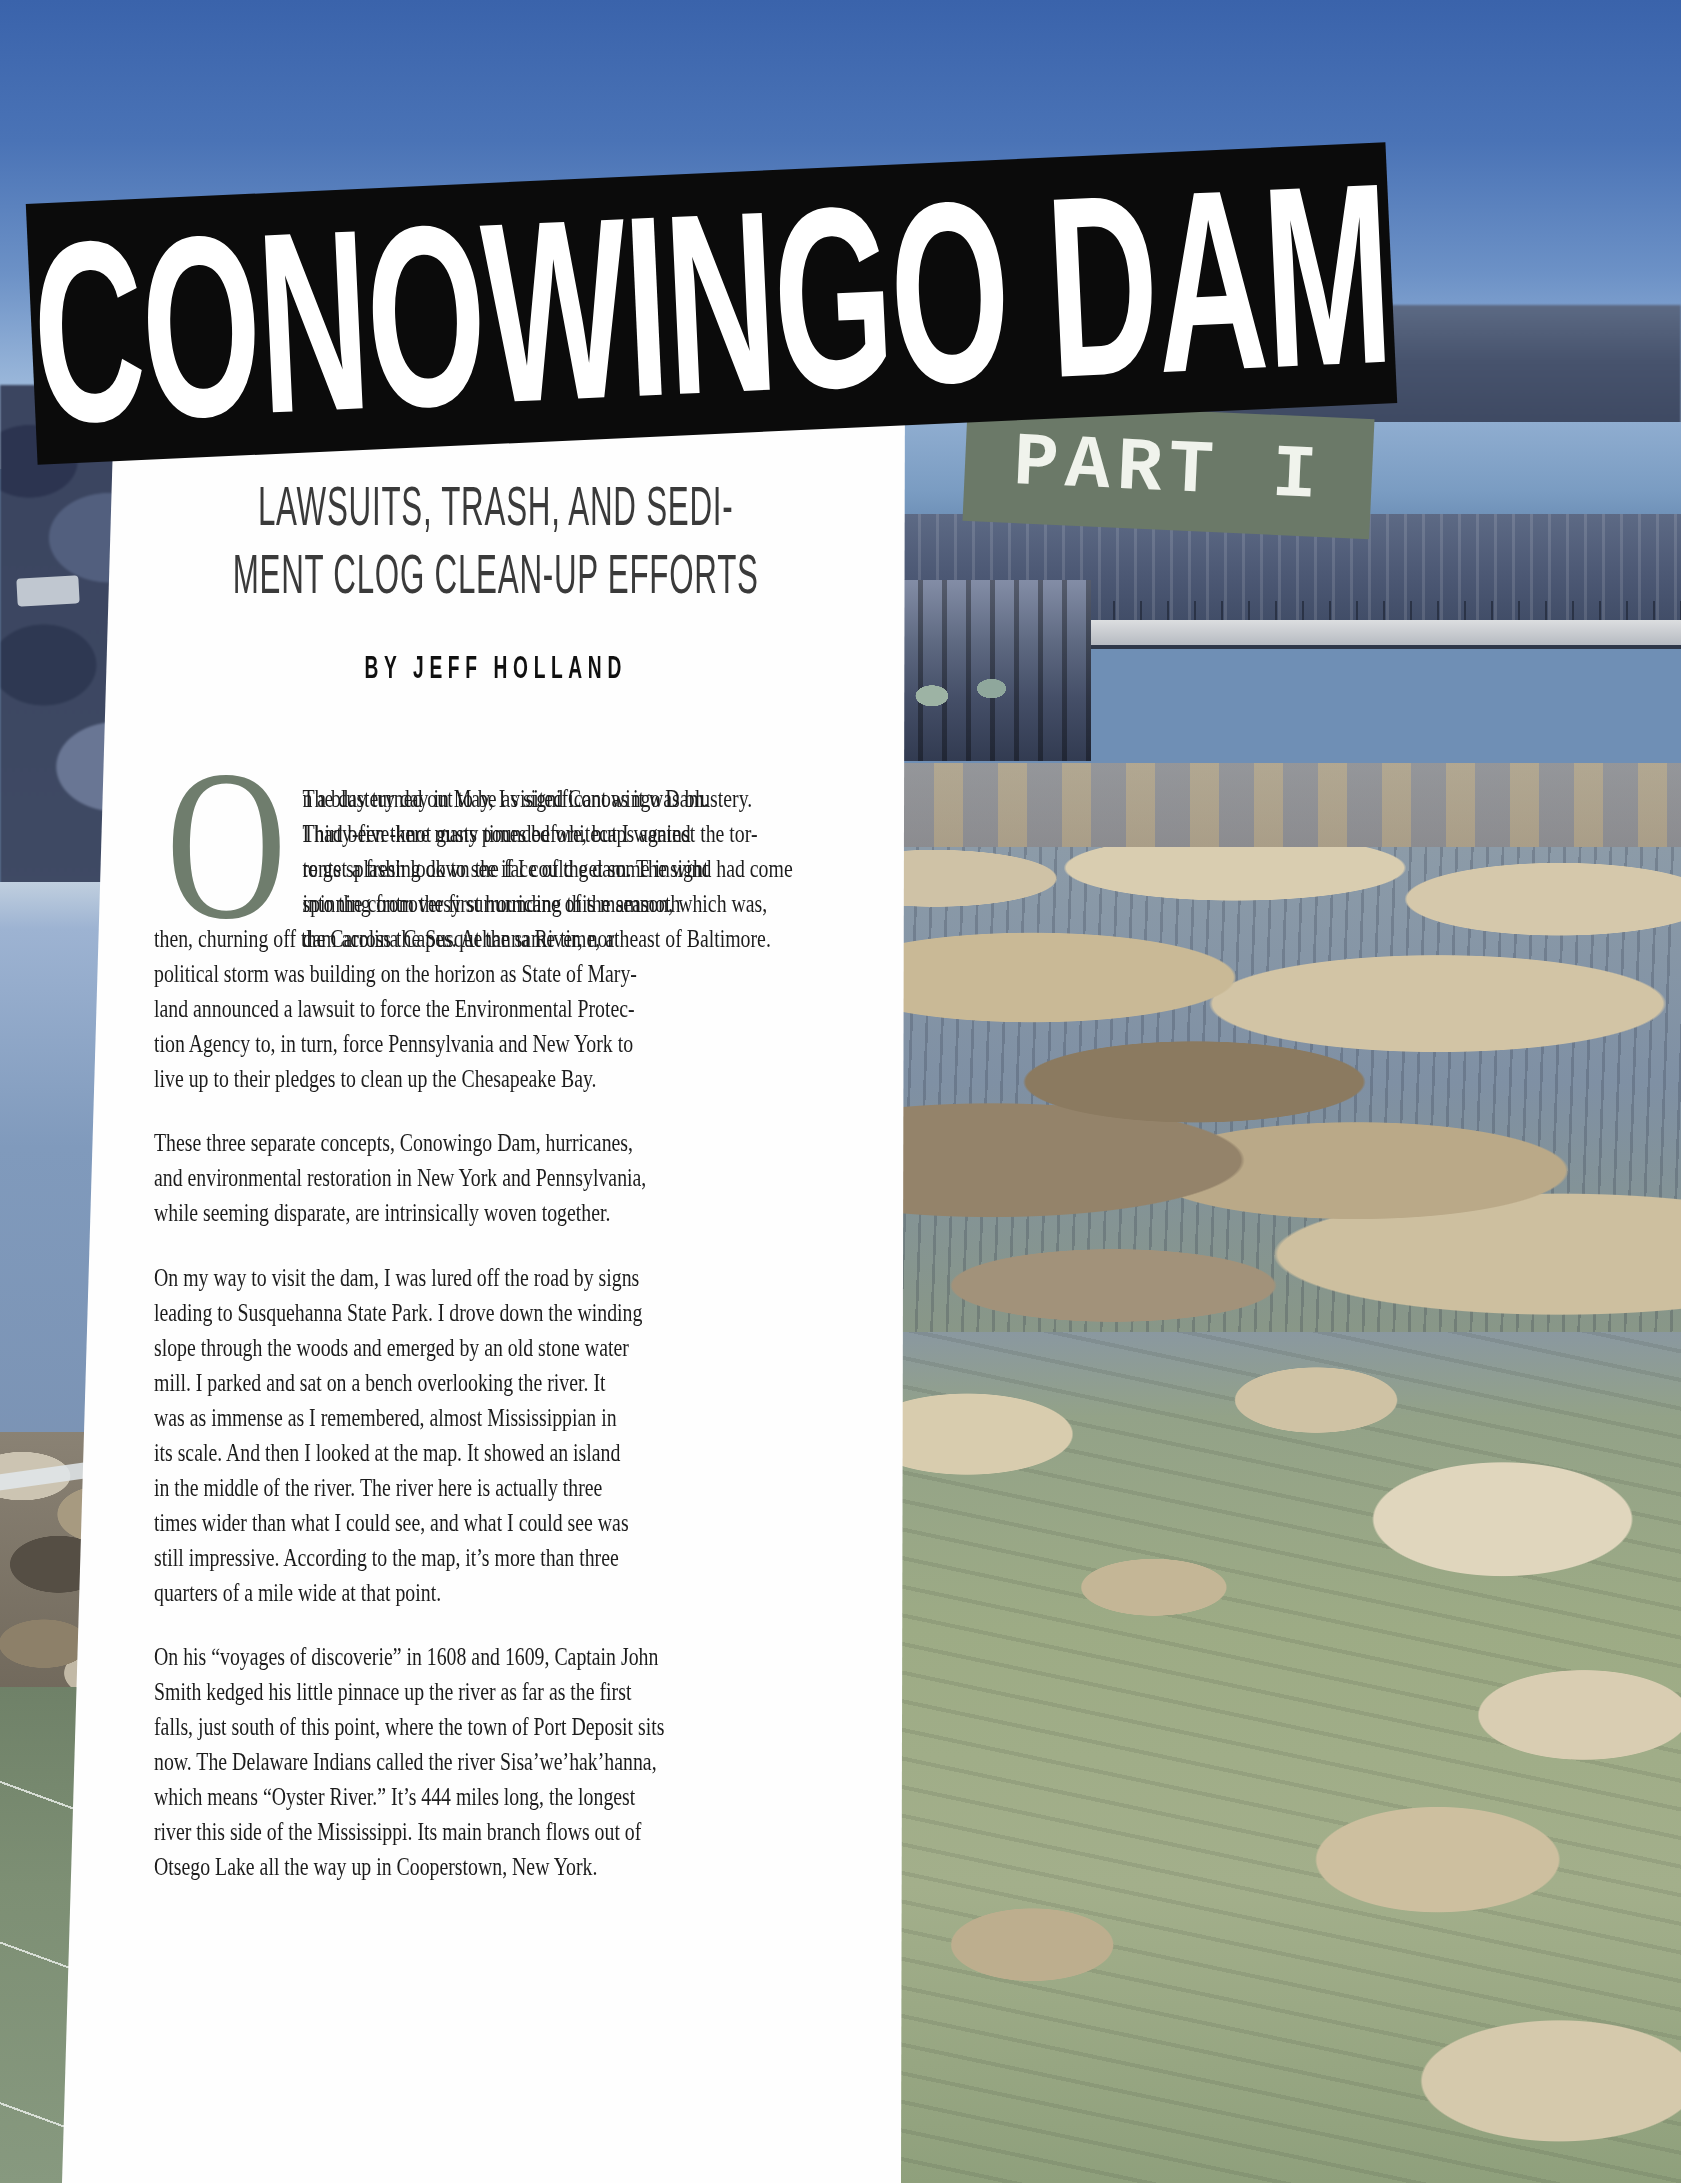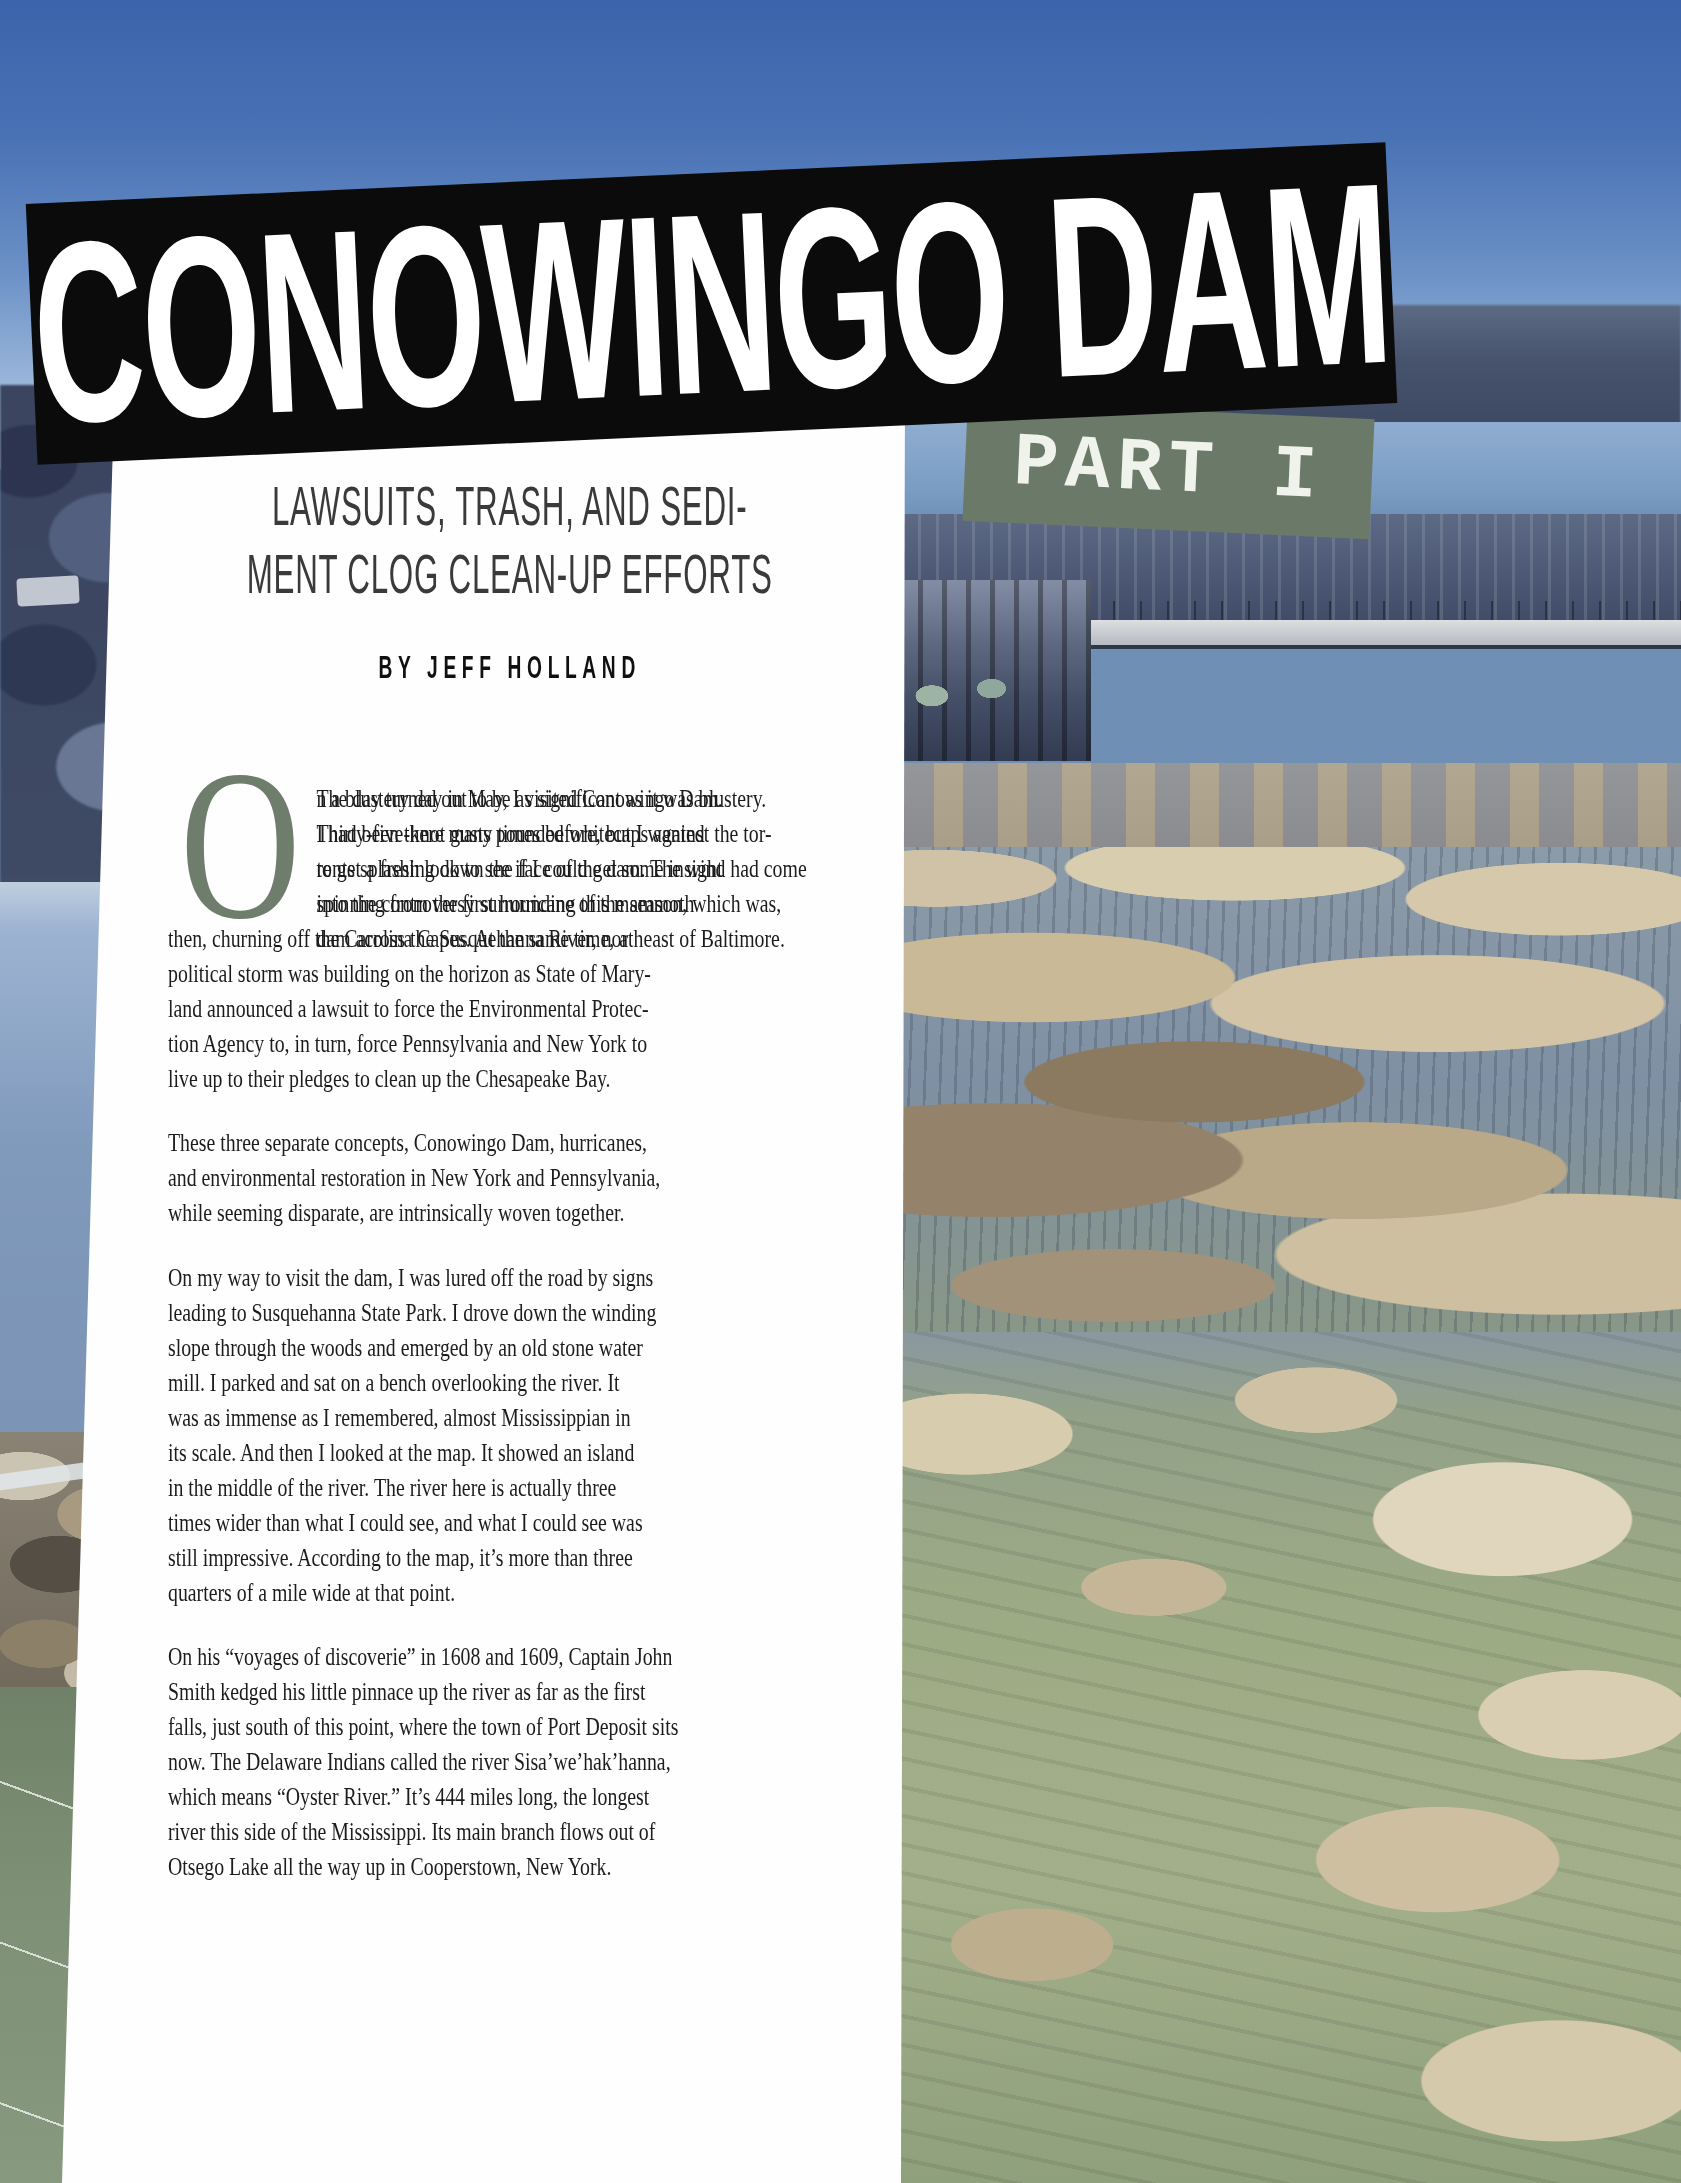--- a/index.html
+++ b/index.html
@@ -101,21 +101,21 @@
   .green-banner{left:965px;top:410px;width:407px;height:120px;background:#6b7968;
     transform:rotate(2.6deg);display:flex;align-items:center;justify-content:center;}
   .green-banner span{position:static;font-family:"Liberation Mono",monospace;font-weight:bold;
     font-size:75px;letter-spacing:6.7px;color:#f0f3ec;}
   .black-banner{left:31px;top:173px;width:1361px;height:261px;background:#0b0b0b;
     transform:rotate(-2.6deg);display:flex;align-items:center;justify-content:center;}
   .black-banner span{position:static;font-family:"Liberation Sans",sans-serif;font-weight:bold;
     font-size:201px;letter-spacing:-2.7px;color:#ffffff;white-space:nowrap;
     transform:scale(0.76,1.28);}
   
-  .content{left:168px;top:472px;width:683px;}
+  .content{left:154px;top:472px;width:683px;}
   .subtitle{position:relative;display:block;width:180%;margin-left:-40%;
     transform:scaleX(0.56);transform-origin:50% 50%;text-align:center;
     font-family:"Liberation Sans",sans-serif;font-size:56px;line-height:68px;
     letter-spacing:1.3px;color:#3a3a3a;white-space:pre-line;}
   .byline{position:relative;display:block;width:180%;margin-left:-40%;margin-top:39px;
     transform:scaleX(0.60);transform-origin:50% 50%;text-align:center;
     font-family:"Liberation Sans",sans-serif;font-weight:bold;font-size:32px;line-height:40px;
     letter-spacing:9.4px;color:#101010;}
   .article-body{position:relative;margin-top:94px;width:875px;
     transform:scaleX(0.78);transform-origin:left top;}

